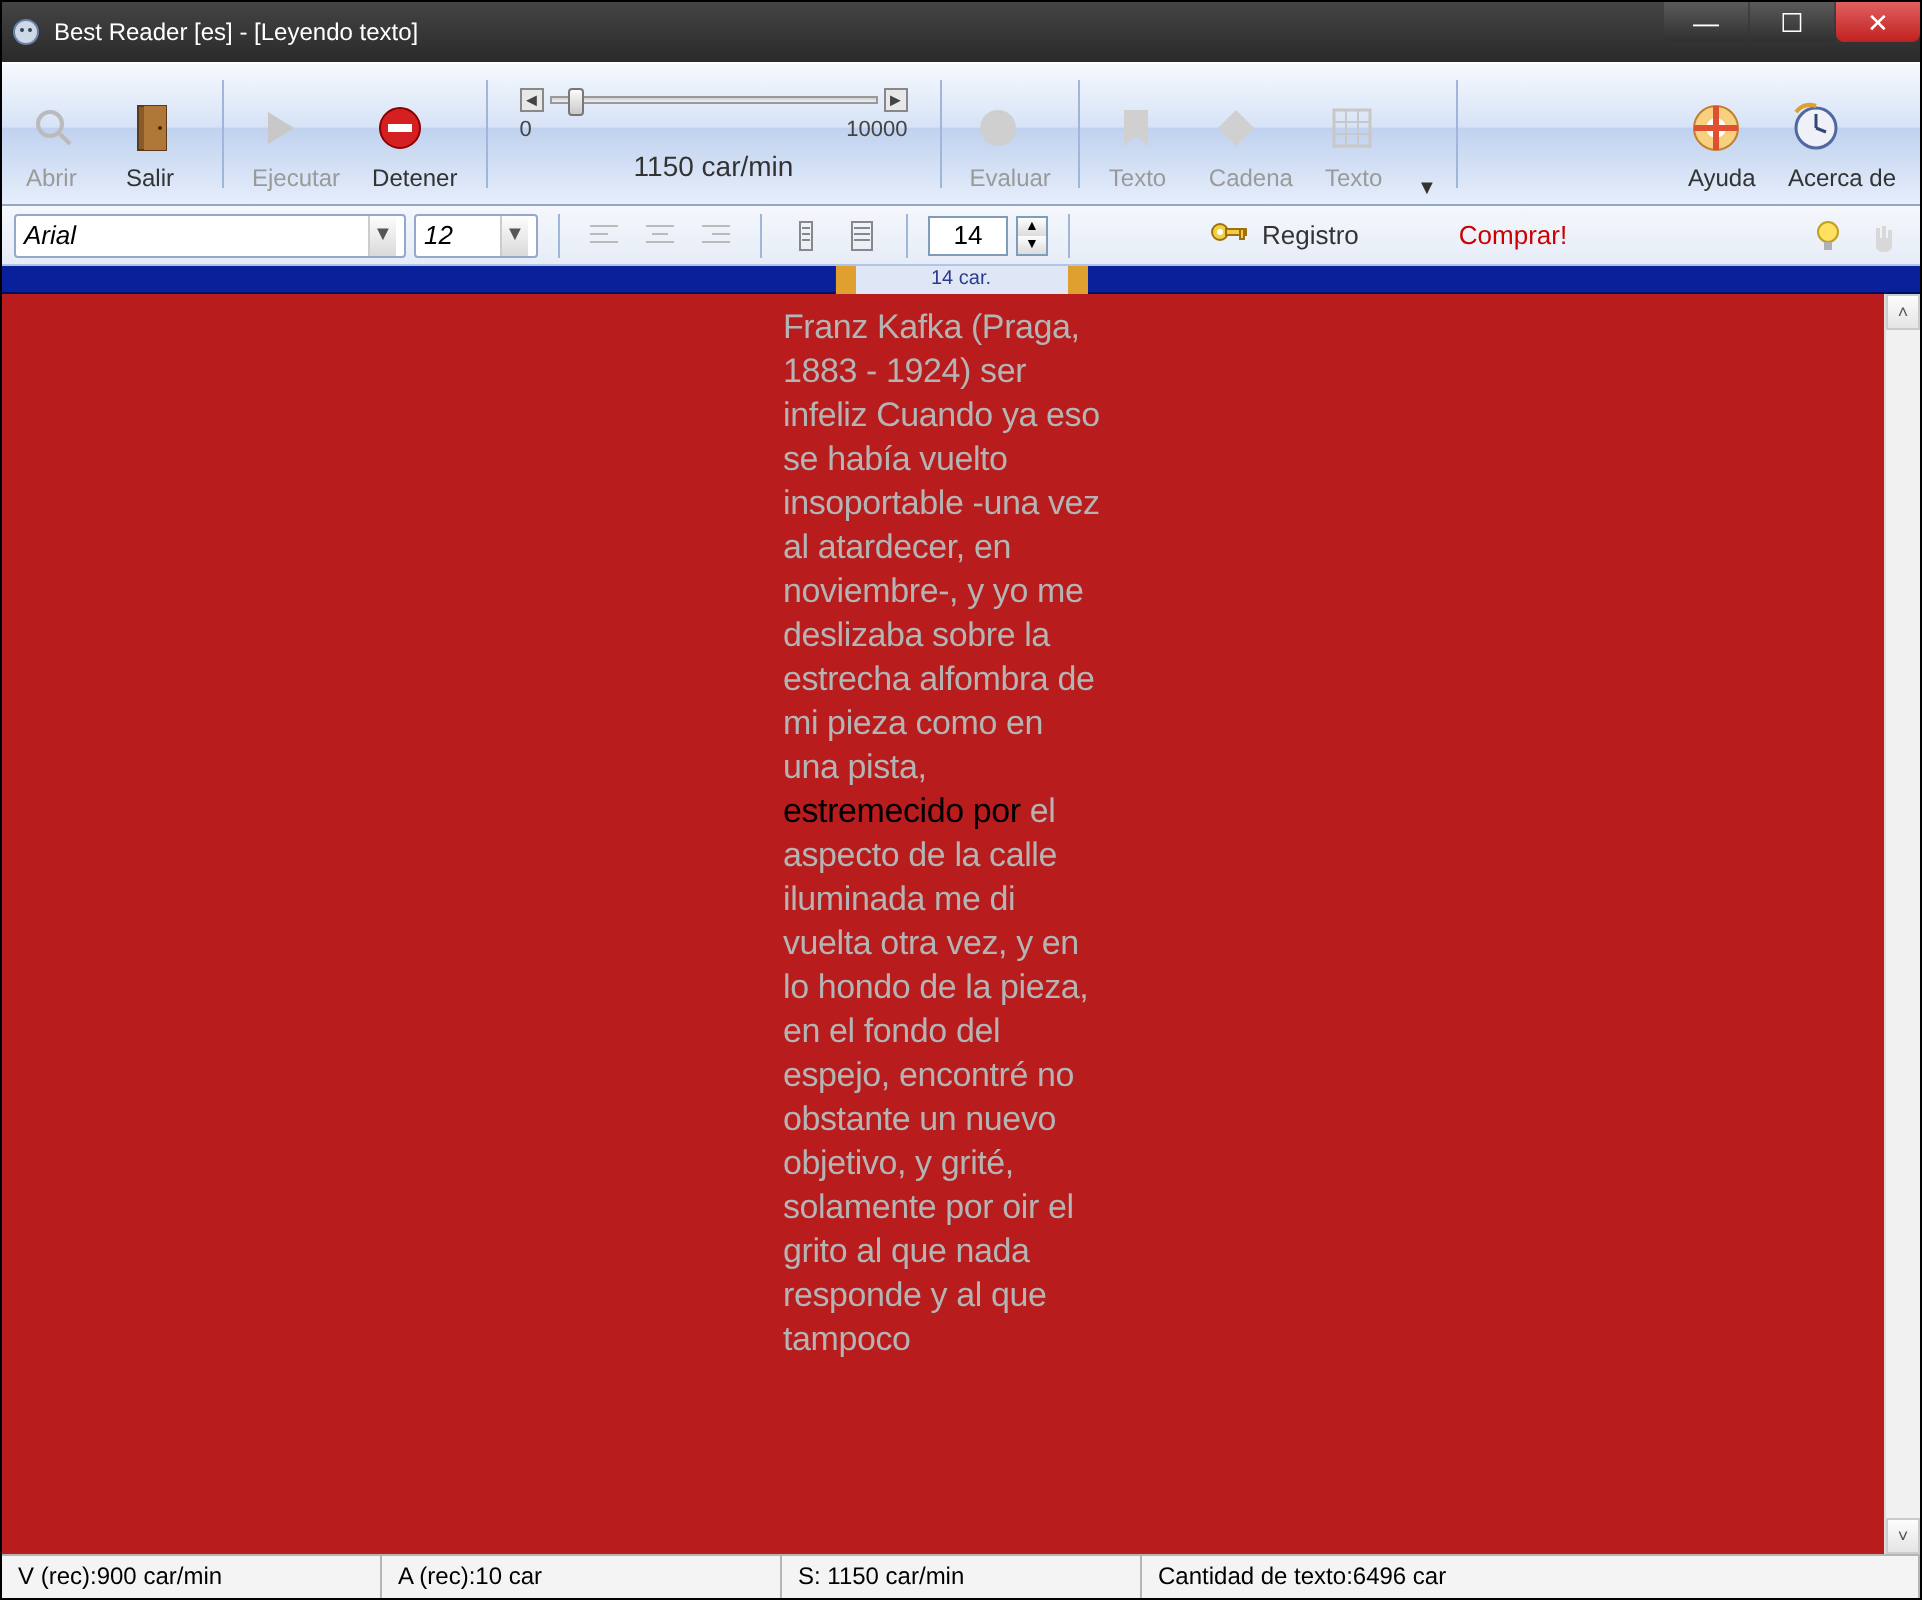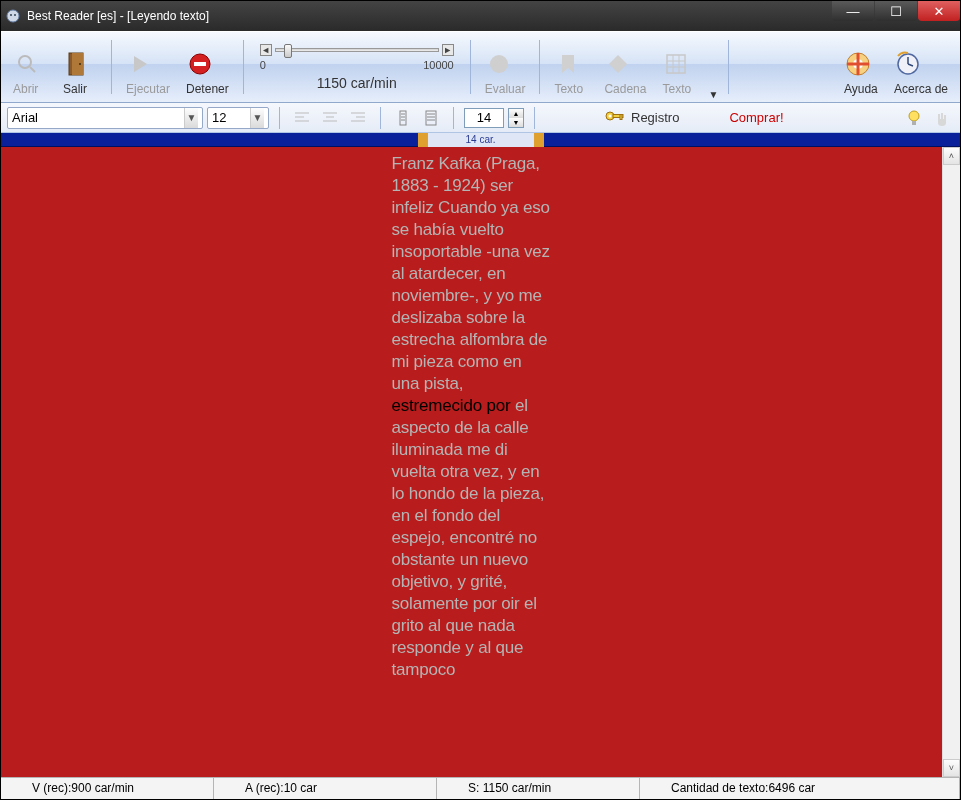--- a/index.html
+++ b/index.html
@@ -24,21 +24,21 @@
   .scale .track { flex:1; height:4px; background:linear-gradient(to bottom,#d0d0d0,#f0f0f0); border:1px solid #999; margin:0 3px; position:relative; }
   .scale .thumb { position:absolute; top:-5px; left:8px; width:8px; height:14px; background:linear-gradient(to bottom,#fafafa,#cacaca); border:1px solid #777; border-radius:2px; }
   .scalelabels { display:flex; justify-content:space-between; width:100%; font-size:11px; color:#444; margin-top:2px; }
   .carmin { margin-top:4px; font-size:14px; }
   .dropdownbtn { width:14px; display:flex; align-items:center; justify-content:center; color:#333; font-size:10px; padding-top:6px; }
   
   .toolbar2 { height: 30px; background: linear-gradient(to bottom,#f4f7fc,#e6ecf7); border-bottom:1px solid #b0c5e4; display:flex; align-items:center; padding:2px 6px; font-size:12px; gap:4px; user-select:none; }
   .combo { height:22px; background:#fff; border:1px solid #96a8c8; border-radius:2px; display:flex; align-items:center; padding:0 4px; }
   .combo.font { width:196px; }
   .combo.size { width:62px; }
-  .combo .txt { flex:1; font-size:13px; }
+  .combo .txt { flex:1; font-size:13px;font-style:italic; }
   .combo .dd { width:14px; text-align:center; color:#555; font-size:10px; background:linear-gradient(to bottom,#fdfdfd,#dadada); border-left:1px solid #ccc; margin-left:3px; height:20px; line-height:20px; }
   .smbtn { width:24px; height:22px; display:flex; align-items:center; justify-content:center; border-radius:2px; color:#aaa; }
   .numfield { width:40px; height:20px; border:1px solid #7f9db9; background:#fff; text-align:center; font-size:13px; }
   .spinner { width:16px; height:20px; display:flex; flex-direction:column; border:1px solid #7f9db9; }
   .spinner div { flex:1; background:linear-gradient(to bottom,#fdfdfd,#dcdcdc); text-align:center; font-size:7px; line-height:9px; }
   .sep2 { width:1px; background:#9fb6da; height:22px; margin:0 6px; }
   .registro { display:flex; align-items:center; gap:6px; color:#333; font-size:13px; padding:2px 6px; }
   .comprar { color:#cc0000; font-size:13px; padding:2px 10px; }
   .tb2spacer { flex:0 0 26px; }
   .hintbar { height:14px; background:#0a1f9a; position:relative; border-bottom:1px solid #001060; }
@@ -46,21 +46,21 @@
   
   .content { flex:1; display:flex; background:#b91c1c; overflow:hidden; }
   .textarea { flex:1; padding:6px 0 6px 0; overflow:hidden; position:relative; }
   .textcol { position:absolute; left:50%; transform:translateX(-50%); width:160px; font-size:17px; line-height:22px; color:#b4b4b4; letter-spacing:-0.2px; }
   .textcol .hl { color:#000; }
   .vscroll { width:18px; background:#f1f1f1; border-left:1px solid #ddd; display:flex; flex-direction:column; }
   .vscroll .up, .vscroll .down { height:18px; background:linear-gradient(to bottom,#fdfdfd,#e4e4e4); border:1px solid #ccc; text-align:center; font-size:9px; line-height:16px; color:#555; }
   .vscroll .track { flex:1; }
   
   .statusbar { height:22px; background:#f4f4f4; border-top:1px solid #b5b5b5; display:flex; font-size:12px; }
-  .scell { border-right:1px solid #b5b5b5; padding:3px 8px; white-space:nowrap;margin-left:23px; }
+  .scell { border-right:1px solid #b5b5b5; padding:3px 8px; white-space:nowrap; }
   .scell.c1 { width:190px; }
   .scell.c2 { width:200px; }
   .scell.c3 { width:180px; }
   .scell.c4 { flex:1; }
 </style>
 </head>
 <body>
 
 <div class="window">
   <div class="titlebar">

